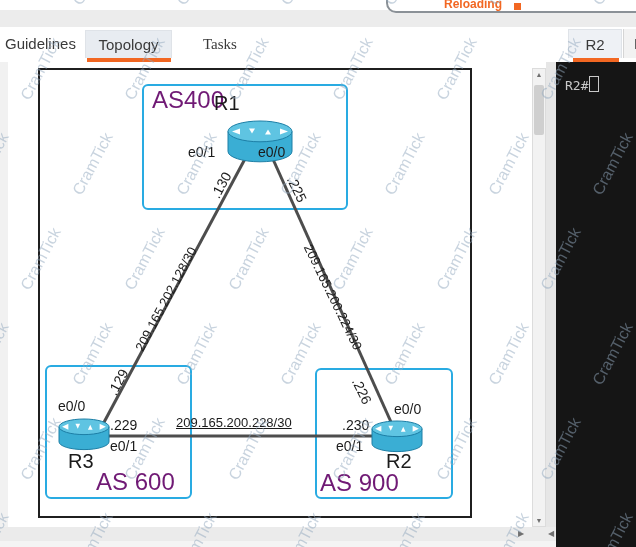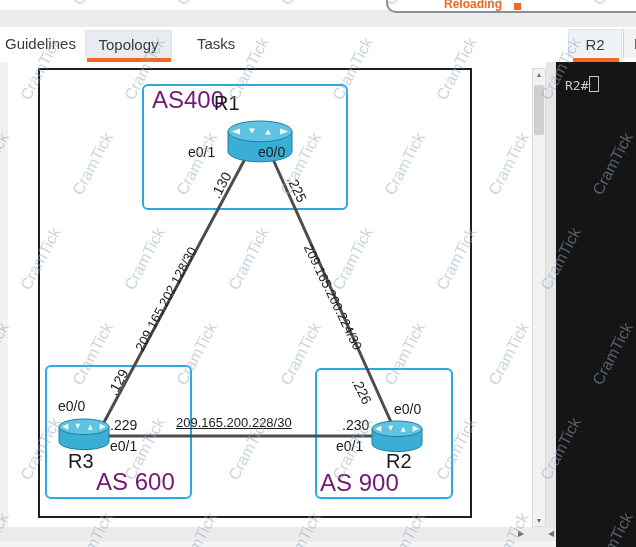--- a/index.html
+++ b/index.html
@@ -18,21 +18,21 @@
   #top-dialog{left:386px;top:-37px;width:280px;height:46px;background:#fff;
     border:2px solid #8b9197;border-radius:10px;}
   #top-dialog .link{position:absolute;left:56px;bottom:0;color:#f26722;
     font-size:12px;font-weight:bold;white-space:nowrap;}
   #top-dialog .sq{position:absolute;left:126px;bottom:1px;width:7px;height:7px;background:#f26722;}
 
   
   .nav-tab{top:30px;height:28px;line-height:28px;font-size:15px;color:#3a3a3a;cursor:default;}
   #tab-guidelines{left:5px;}
   #tab-topology{left:85px;width:87px;text-align:center;background:#e8ecf1;border:1px solid #dfe3e8;border-bottom:none;box-sizing:border-box;}
-  #tab-tasks{left:197px;}
+  #tab-tasks{left:203px;font-family:Liberation Serif, serif;}
   #topology-underline{left:87px;top:58px;width:84px;height:4px;background:#f26722;}
 
   
   #topo-panel{left:38px;top:68px;width:434px;height:450px;background:#fff;border:2px solid #1f1f1f;box-sizing:border-box;}
   .as-box{position:absolute;border:2px solid #29abe2;border-radius:6px;box-sizing:border-box;background:transparent;}
   #link-svg{left:0;top:0;width:636px;height:547px;pointer-events:none;}
   .topo-label{position:absolute;white-space:nowrap;color:#1b1b1b;}
   .topo-label.iface{font-size:14px;}
   .topo-label.num{font-size:14px;}
   .topo-label.subnet{font-size:13px;}

